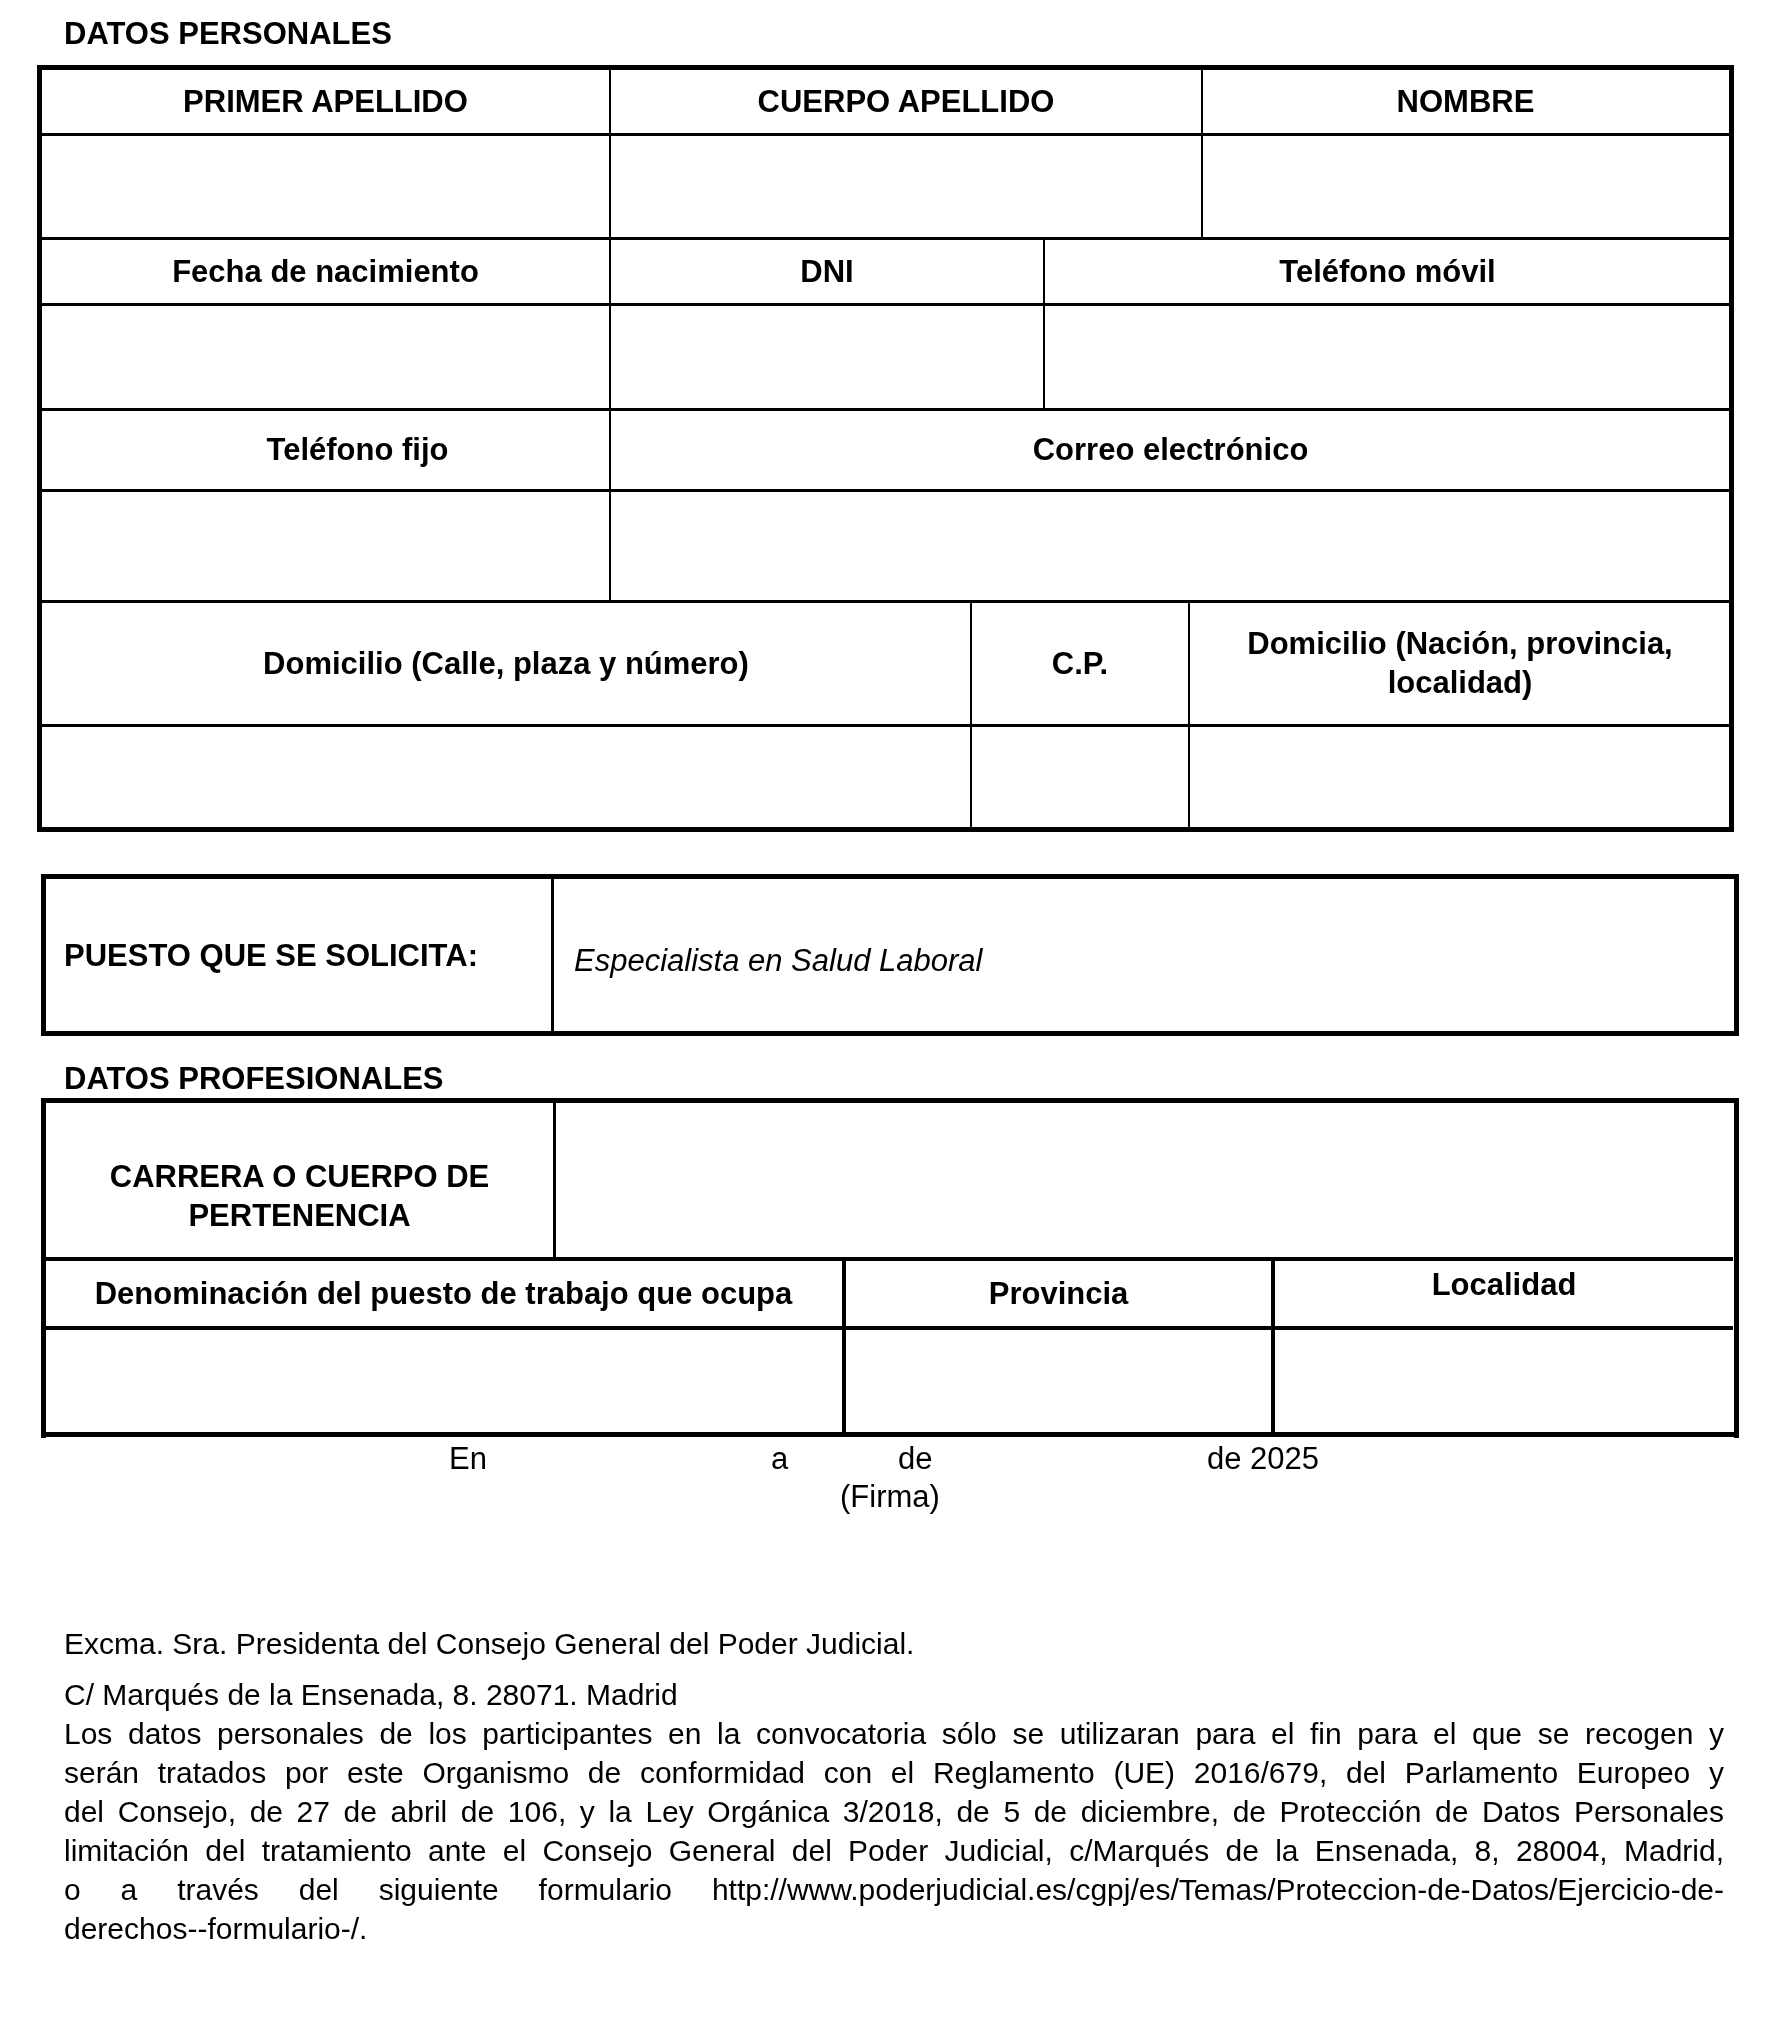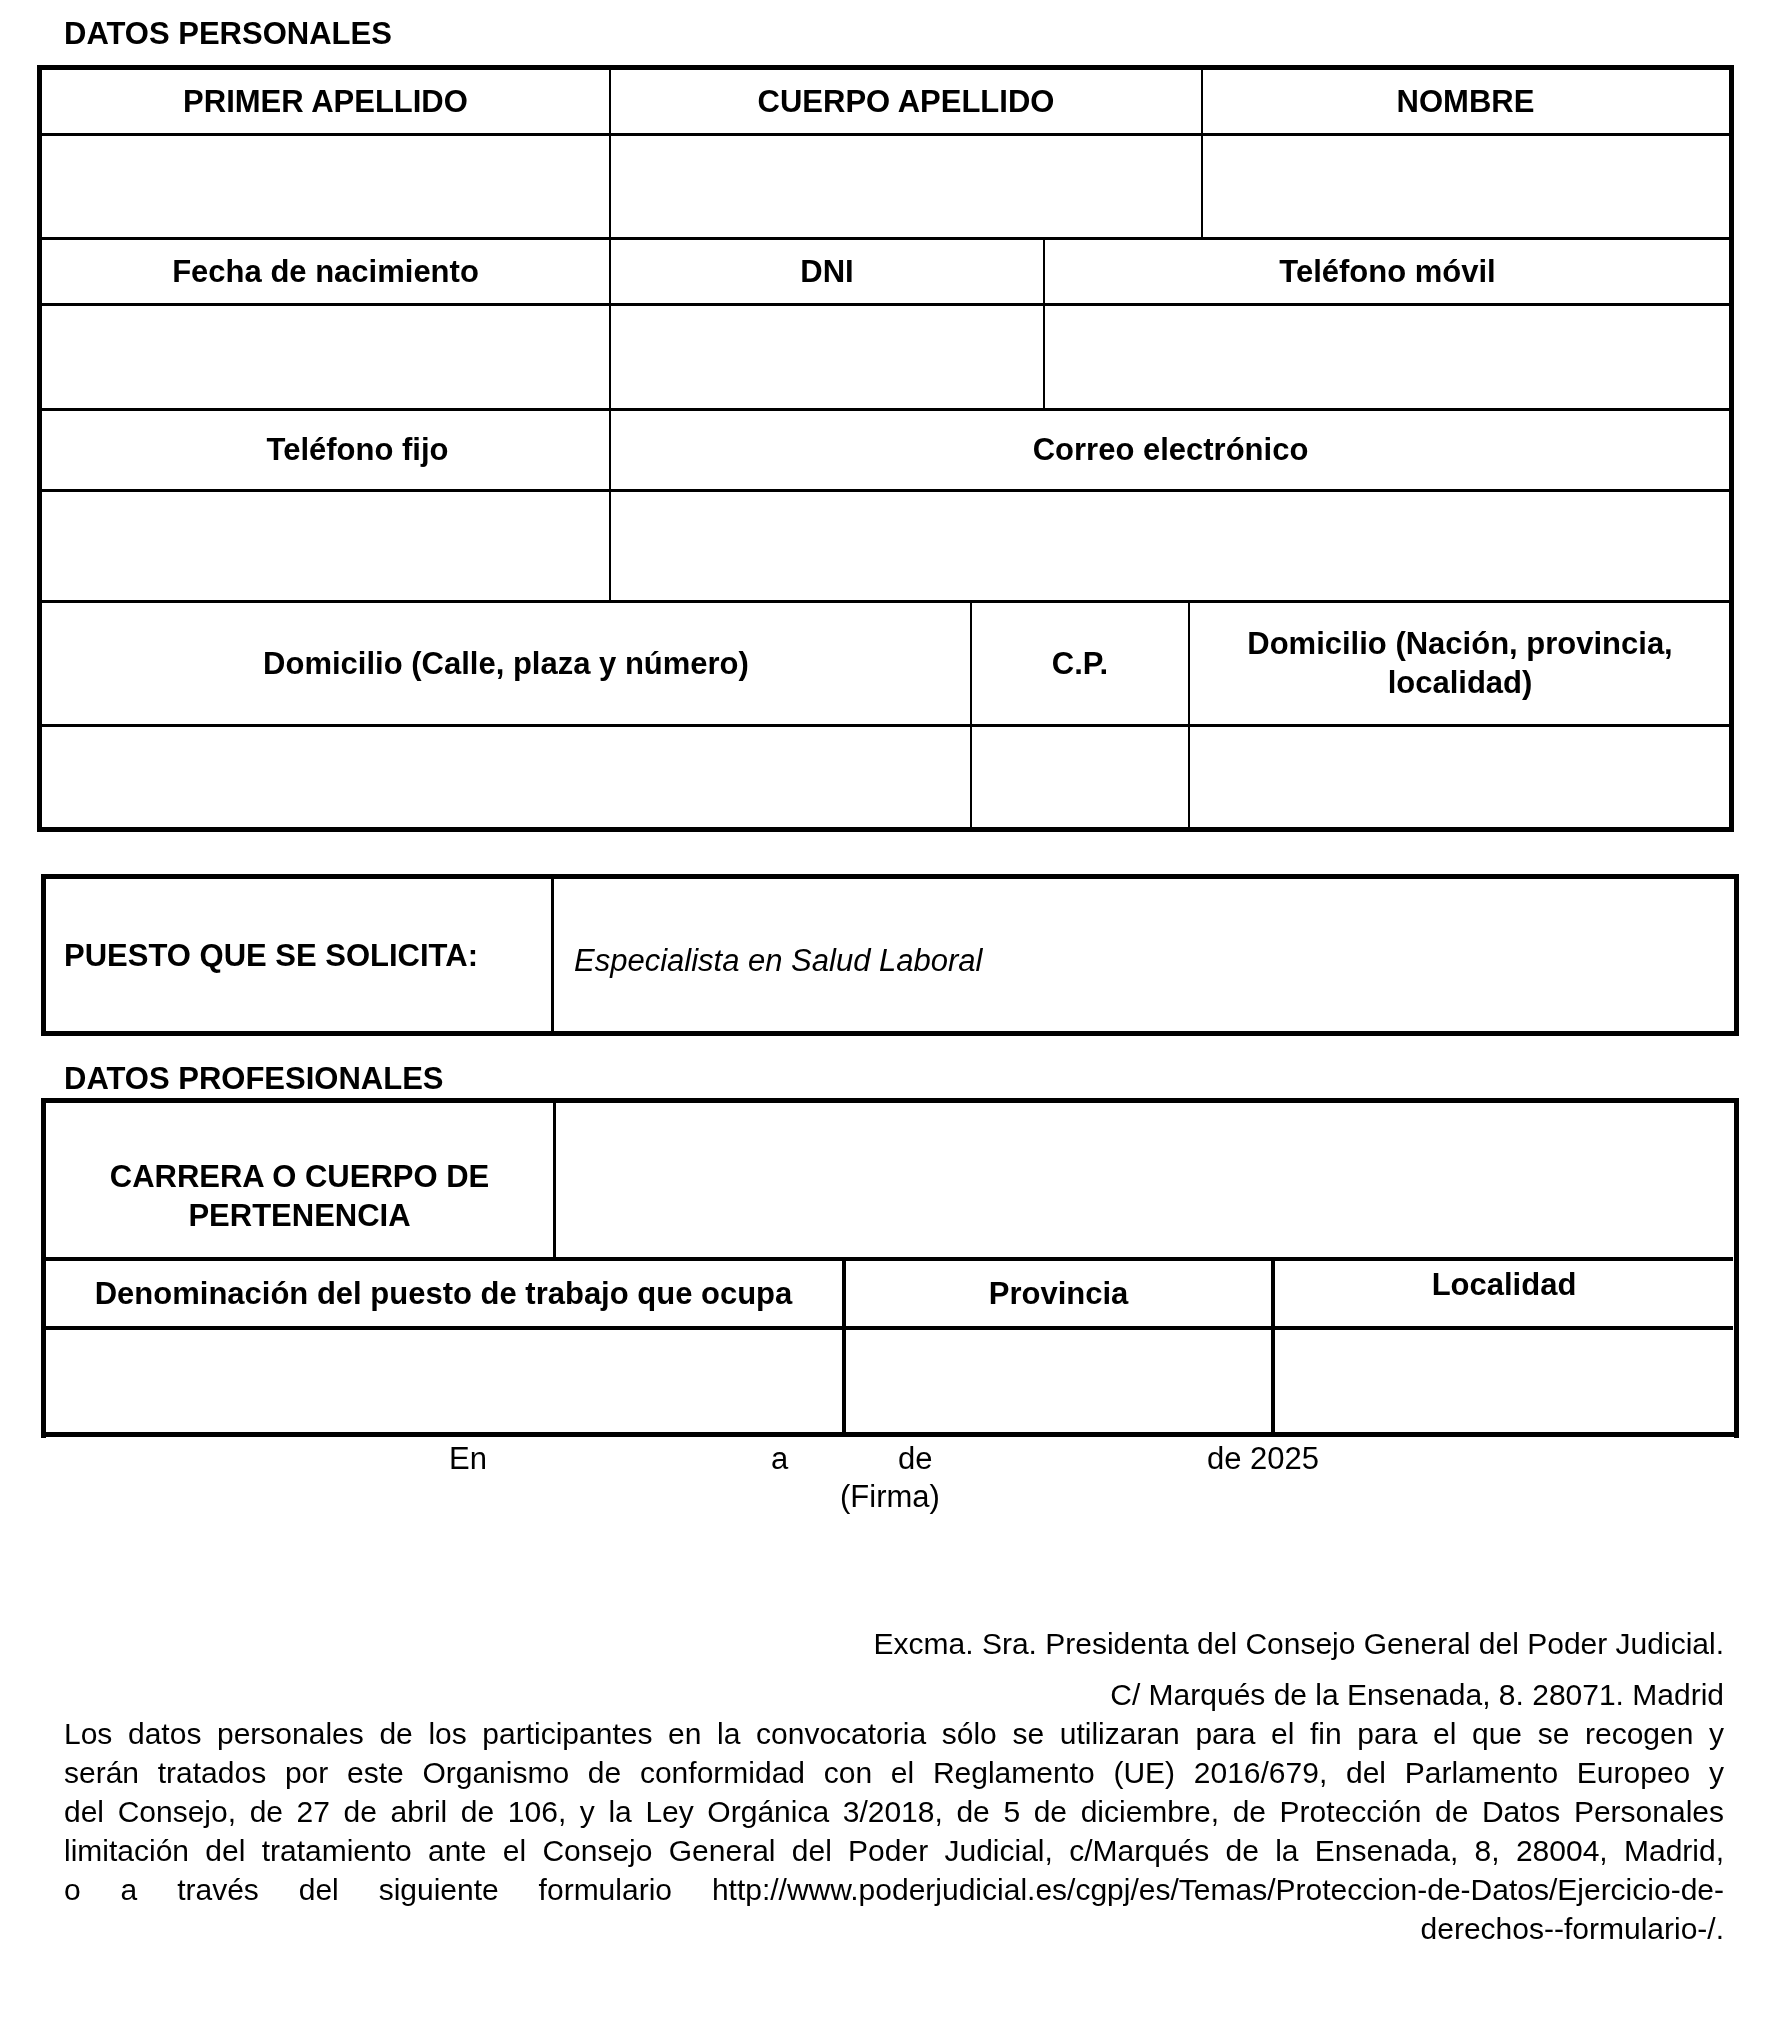--- a/index.html
+++ b/index.html
@@ -6,21 +6,21 @@
   body { width: 1784px; height: 2034px; position: relative; overflow: hidden;
          font-family: "Liberation Sans", sans-serif; color: #000; }
   .abs { position: absolute; }
   .hline, .vline { position: absolute; background: #000; }
   .lbl { position: absolute; display: flex; align-items: center; justify-content: center;
          text-align: center; font-weight: bold; font-size: 31px; line-height: 39px; }
   .field { position: absolute; }
   .section-title { position: absolute; font-weight: bold; font-size: 31px; line-height: 34px; white-space: nowrap; }
   .plain { position: absolute; font-size: 31px; line-height: 34px; white-space: nowrap; }
   .footer { position: absolute; left: 64px; width: 1660px; font-size: 30px; }
-  .footer .line { height: 39px; line-height: 39px; white-space: nowrap; text-align: right; }
+  .footer .line { height: 39px; line-height: 39px; white-space: nowrap; }
   .footer .just { text-align: justify; text-align-last: justify; white-space: normal; overflow: hidden; }
 </style>
 </head>
 <body>
 
 <div class="section-title" style="left:64px; top:17px;">DATOS PERSONALES</div>
 
 <div class="abs" style="left:0;top:0;width:0;height:0;">
 
   <div class="hline" style="left:37px; top:65px; width:1697px; height:5px;"></div>

